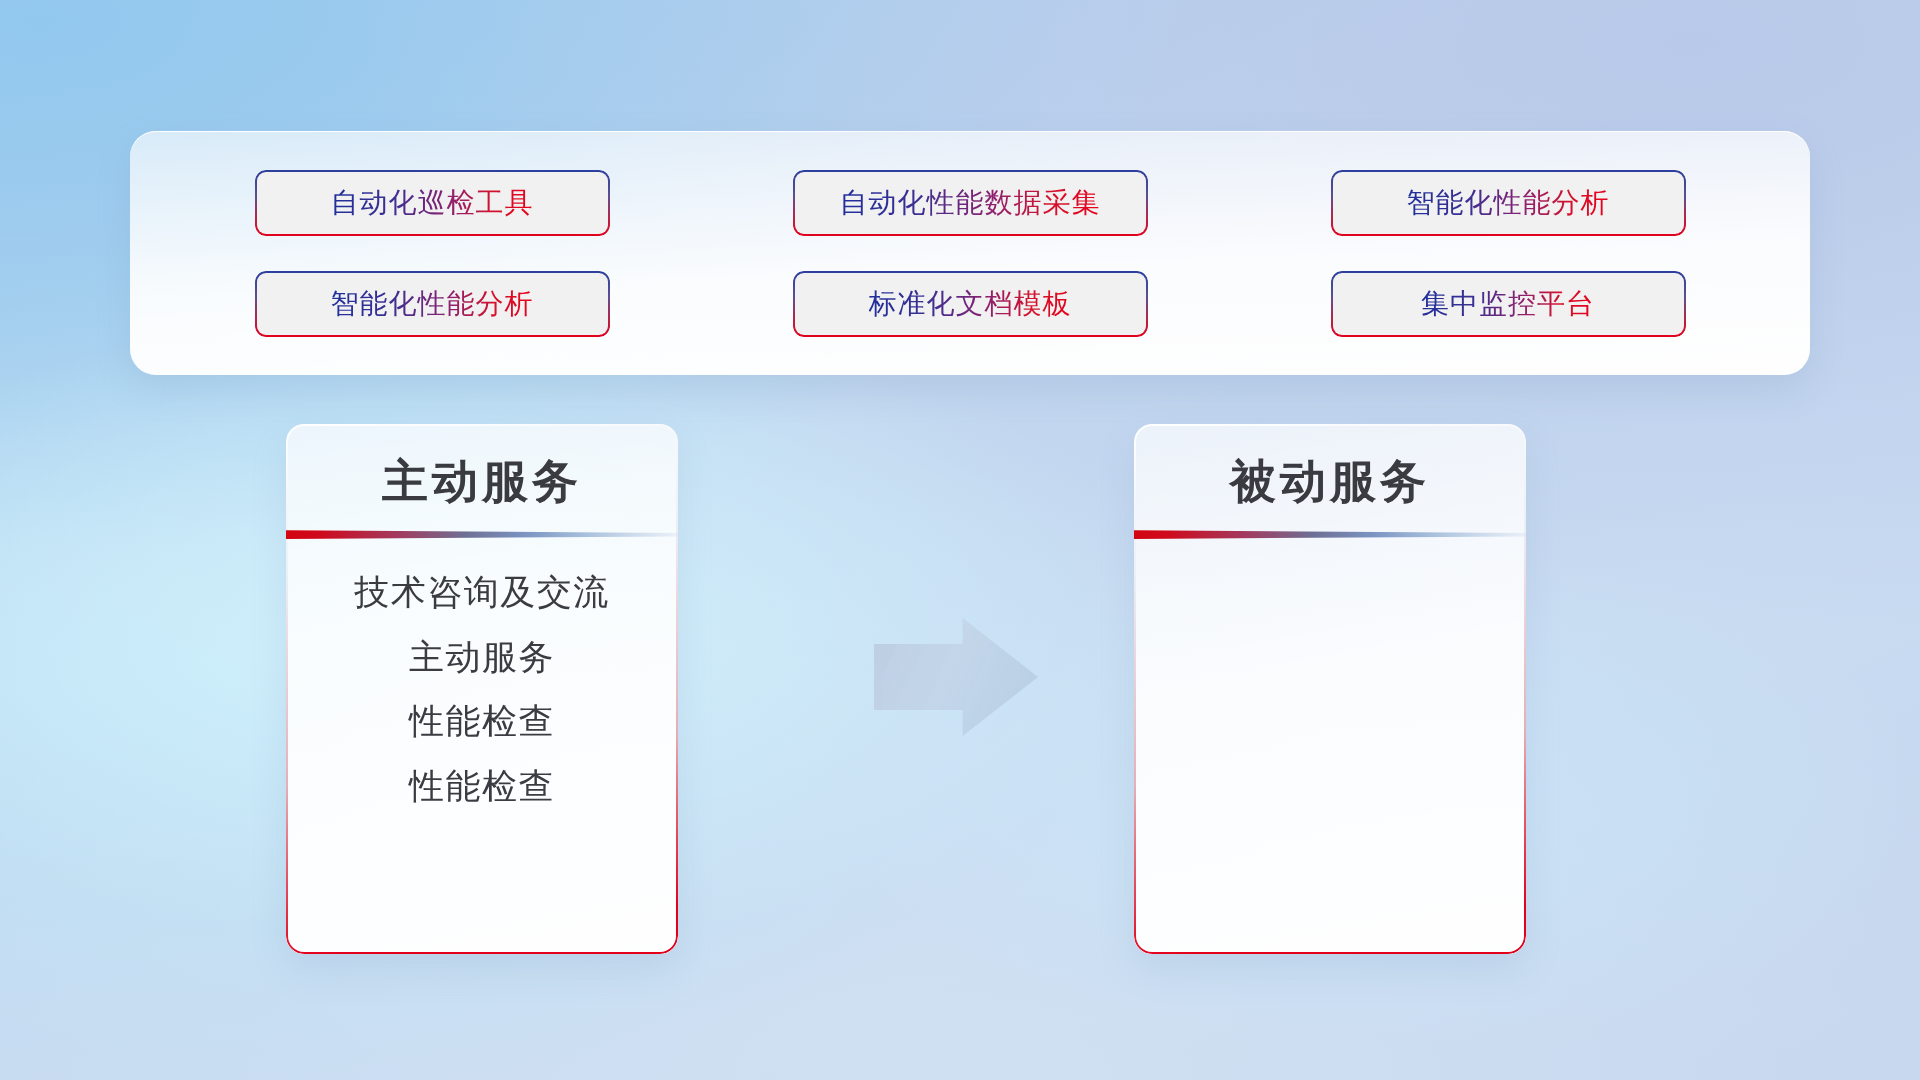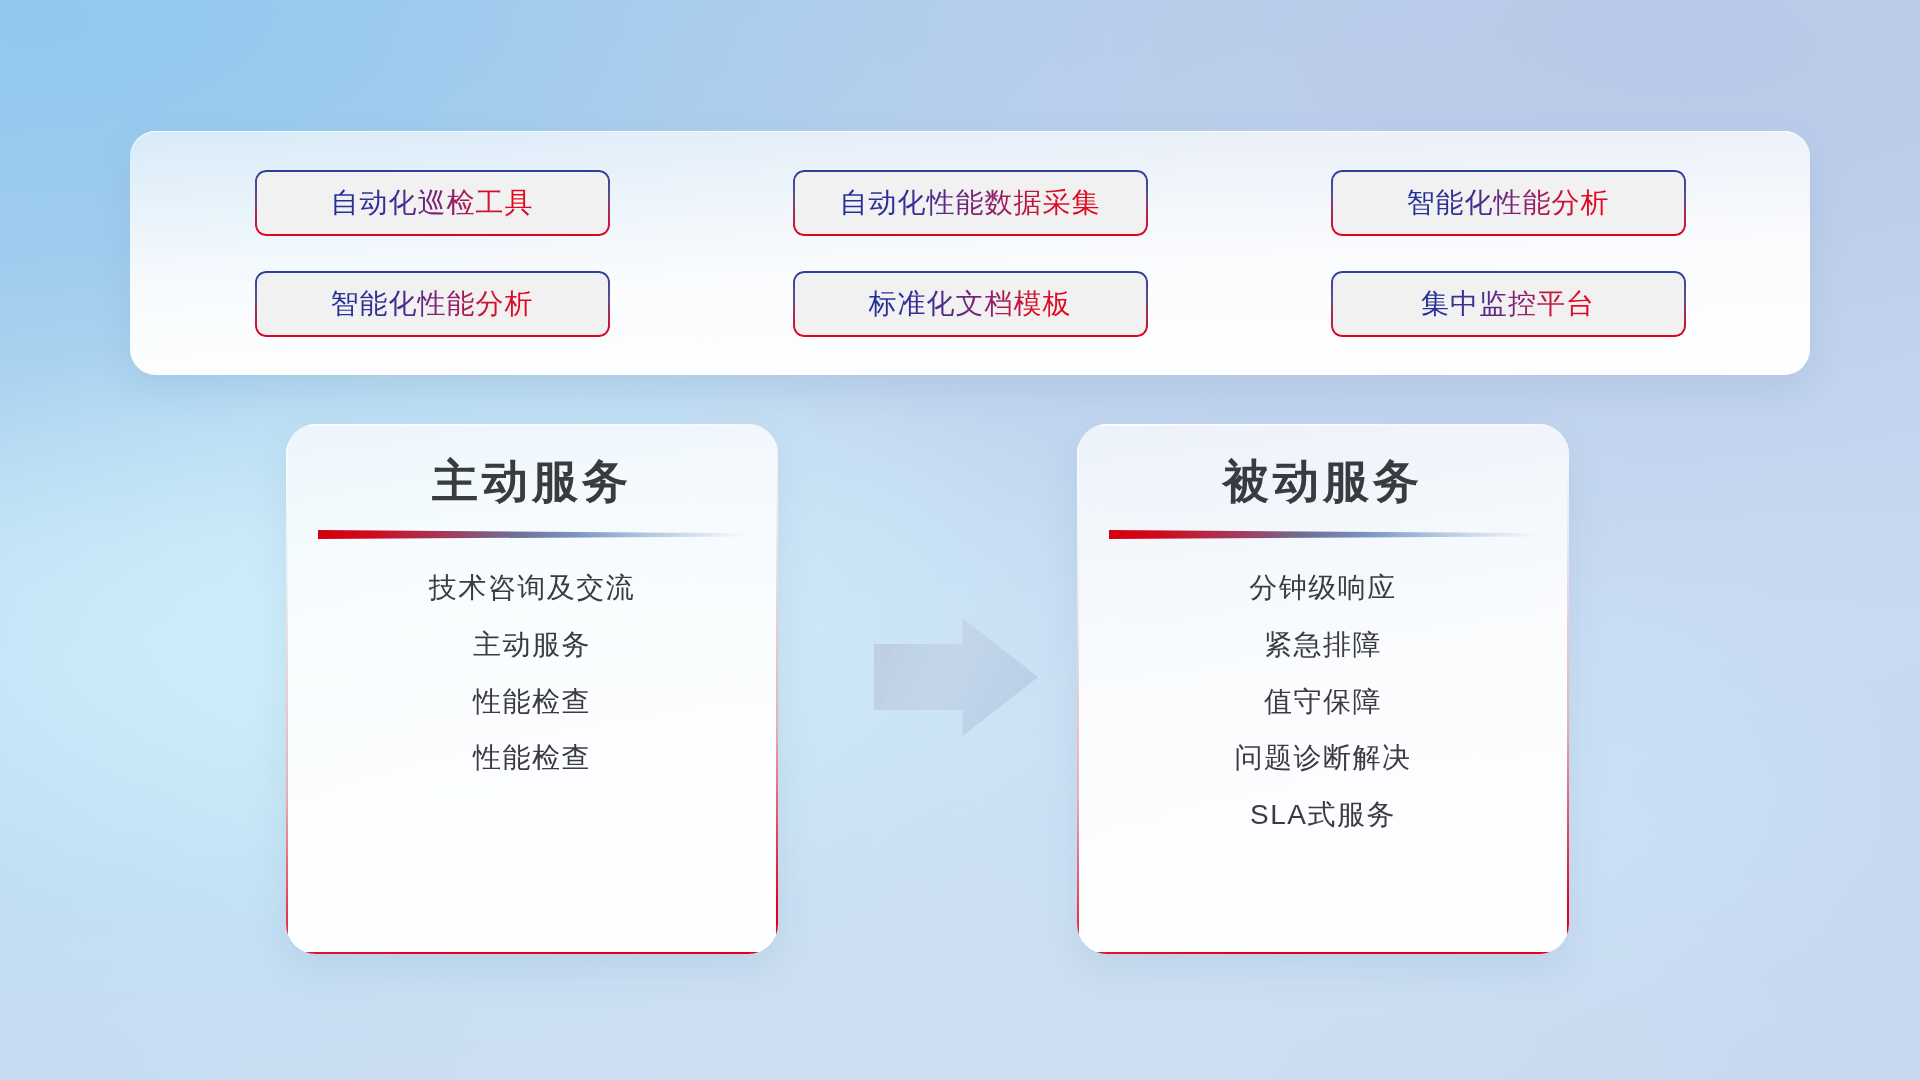--- a/index.html
+++ b/index.html
@@ -89,24 +89,24 @@
     background: linear-gradient(90deg, #1f2f9c 0%, #3b2f92 30%, #8c2170 58%, #d4122c 80%, #e8001a 100%);
     -webkit-background-clip: text;
     background-clip: text;
     color: transparent;
     -webkit-text-fill-color: transparent;
   }
 
   
   .card {
     position: absolute;
-    width: 492px;
+    width: 392px;
     height: 530px;
     top: 424px;
-    border-radius: 30px;
+    border-radius: 18px;
     box-sizing: border-box;
     background: linear-gradient(170deg, rgba(255,255,255,.70) 0%, rgba(255,255,255,.90) 45%, rgba(255,255,255,.99) 100%);
     box-shadow: 0 16px 36px rgba(110,145,185,.16);
     overflow: hidden;
   }
   .card::before {
     content: "";
     position: absolute;
     inset: 0;
     border-radius: 18px;
@@ -116,21 +116,21 @@
                 rgba(235,238,245,.9) 26%,
                 rgba(226,160,170,.85) 62%,
                 #e3001b 92%, #e3001b 100%);
     -webkit-mask: linear-gradient(#000 0 0) content-box, linear-gradient(#000 0 0);
     -webkit-mask-composite: xor;
     mask: linear-gradient(#000 0 0) content-box, linear-gradient(#000 0 0);
     mask-composite: exclude;
     pointer-events: none;
   }
   #card-active  { left: 286px; }
-  #card-passive { left: 1077px; }
+  #card-passive { left: 1134px; }
 
   .card-inner {
     position: relative;
     z-index: 2;
     padding: 34px 32px 0 32px;
     height: 100%;
     box-sizing: border-box;
     display: flex;
     flex-direction: column;
     align-items: center;
@@ -153,21 +153,21 @@
     clip-path: polygon(0 0, 100% 35%, 100% 72%, 0 100%);
   }
   .card-list {
     display: flex;
     flex-direction: column;
     align-items: center;
     gap: 26px;
     width: 100%;
   }
   .card-list-item {
-    font-size: 28px;
+    font-size: 35px;
     color: #3b3b42;
     letter-spacing: 1.5px;
     white-space: nowrap;
     line-height: 1.1;
   }
 
   
   .arrow {
     position: absolute;
     left: 874px;
@@ -225,21 +225,14 @@
     </div>
   </div>
 </div>
 
 <div class="arrow"></div>
 
 <div class="card" id="card-passive">
   <div class="card-inner">
     <div class="card-title">被动服务</div>
     <div class="divider"></div>
-    <div class="card-list">
-      <div class="card-list-item">分钟级响应</div>
-      <div class="card-list-item">紧急排障</div>
-      <div class="card-list-item">值守保障</div>
-      <div class="card-list-item">问题诊断解决</div>
-      <div class="card-list-item">SLA式服务</div>
-    </div>
   </div>
 </div>
 
 </body></html>

